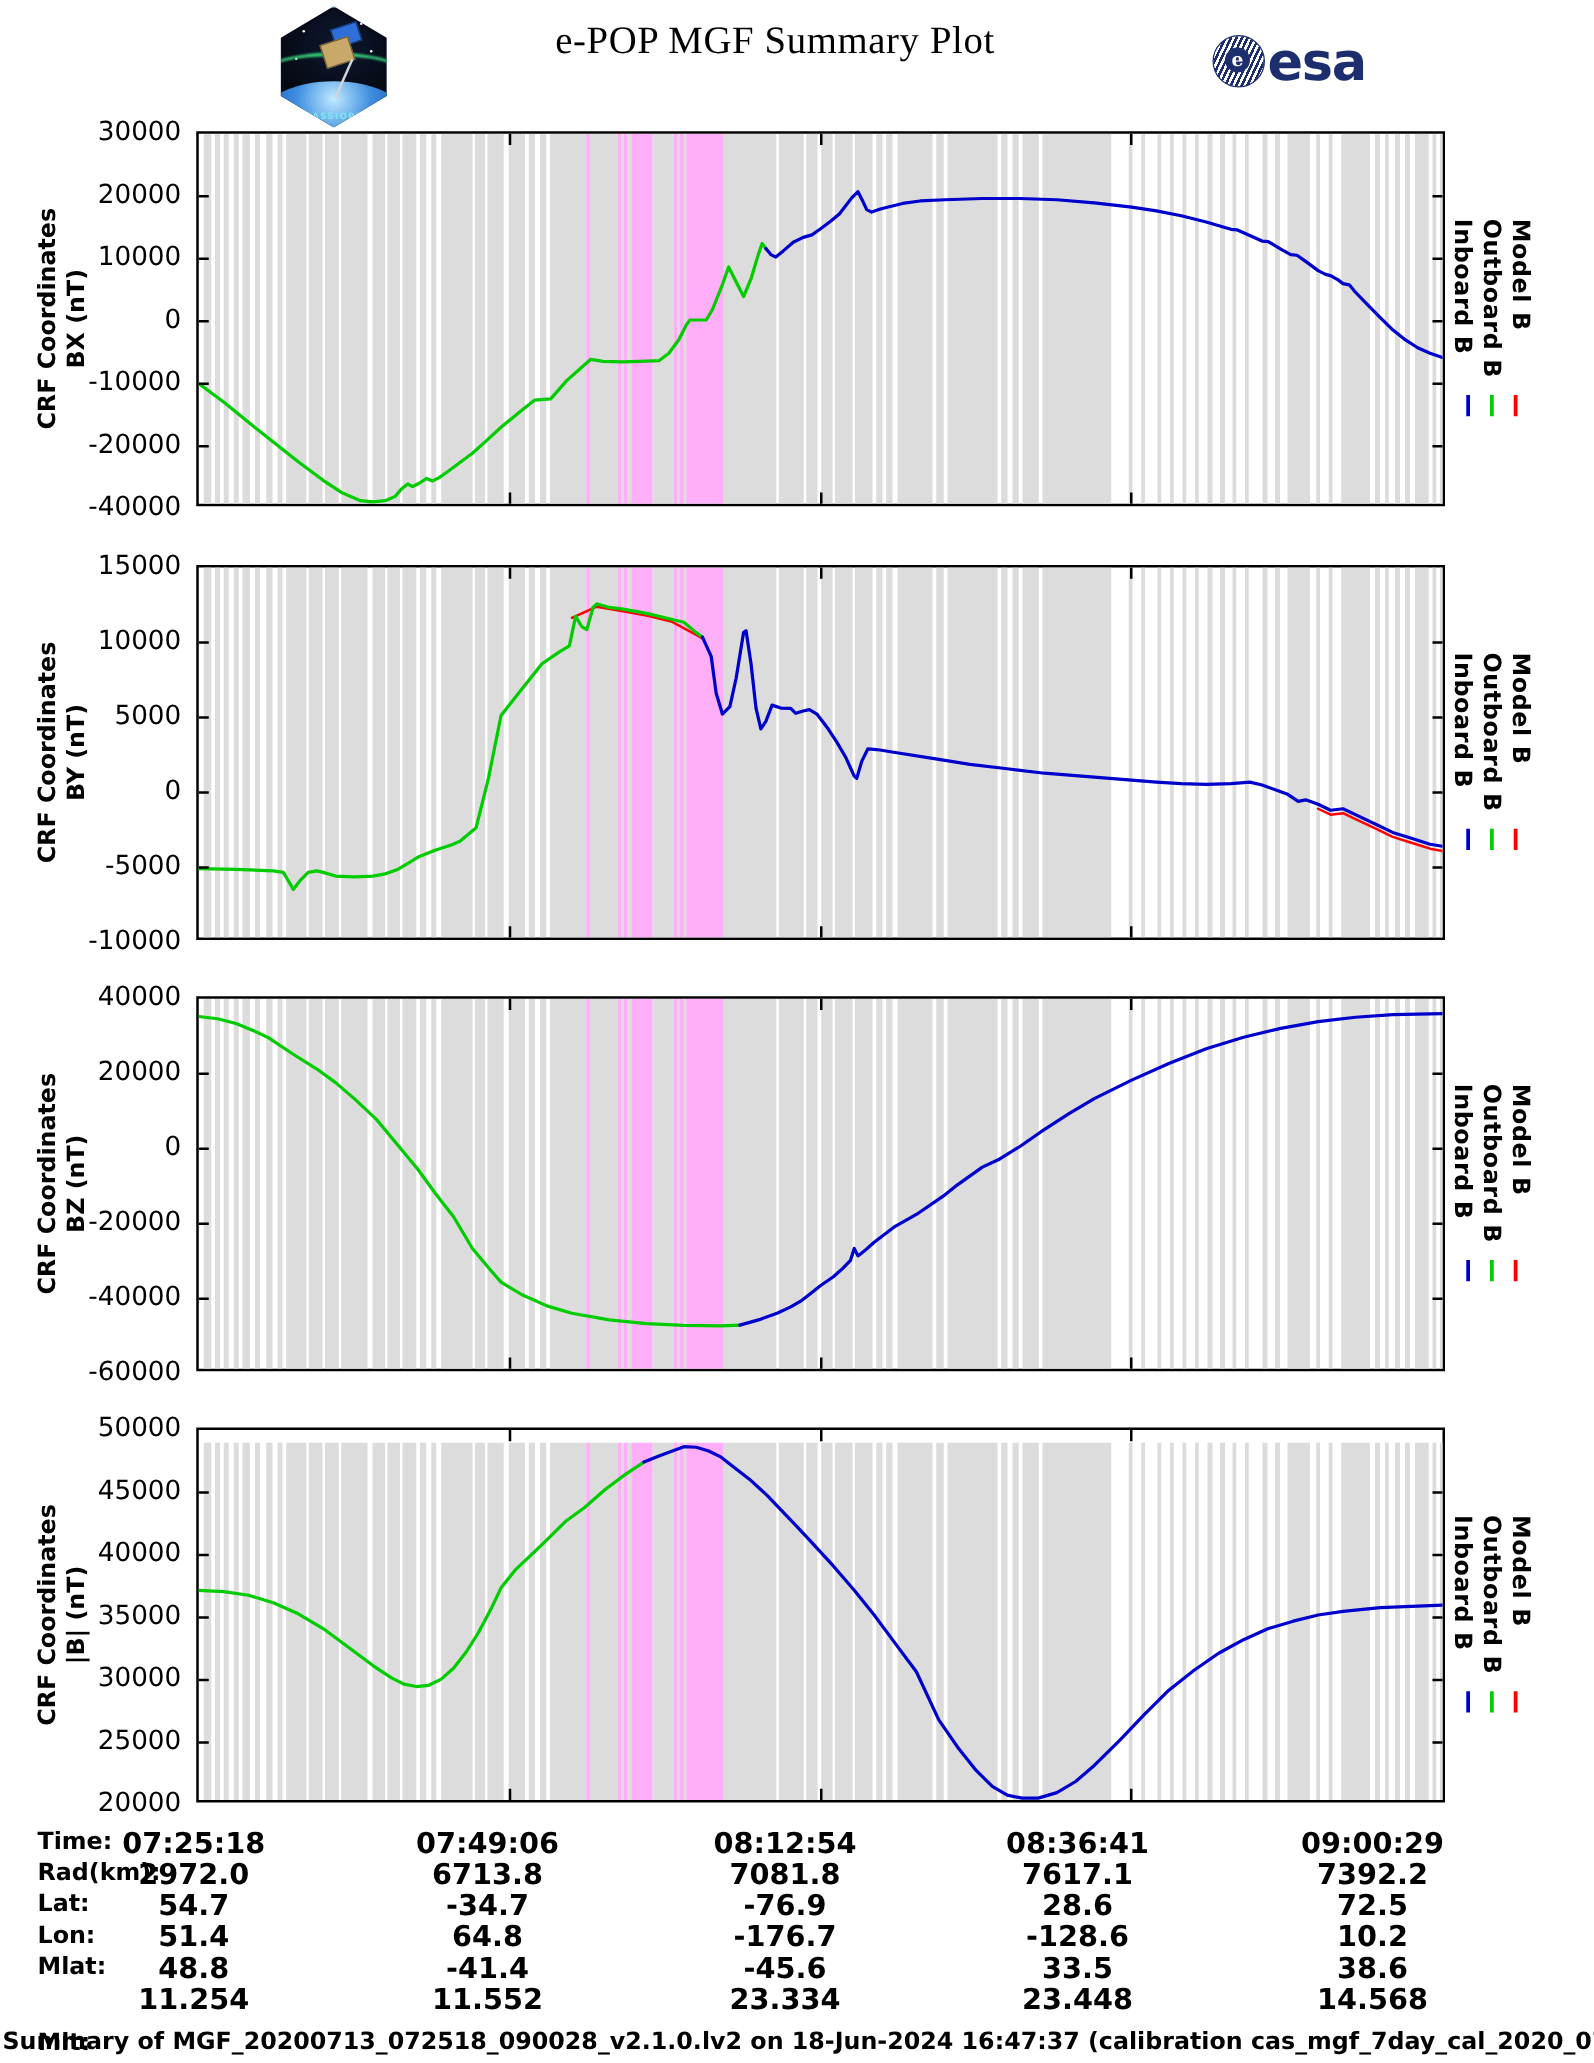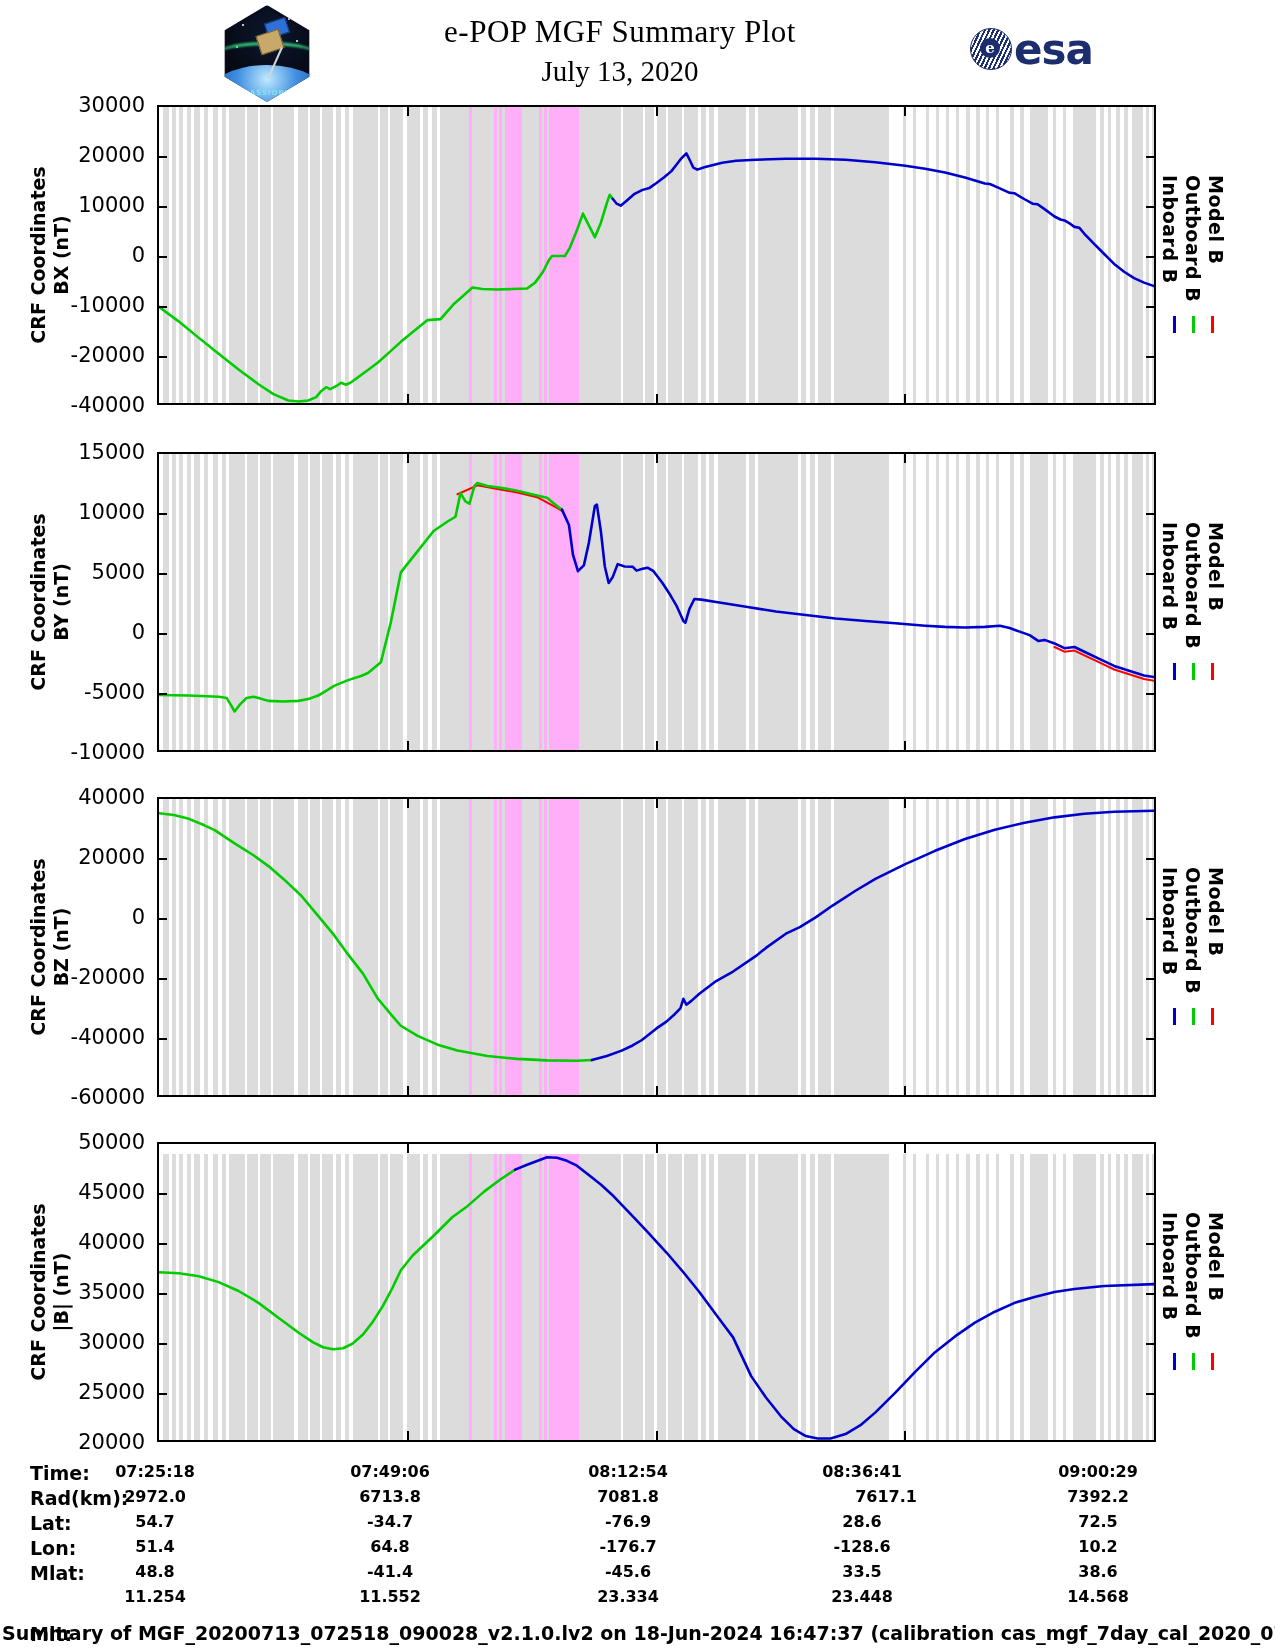--- a/index.html
+++ b/index.html
@@ -48,21 +48,21 @@
   .ylabel{position:absolute;font-size:19px;font-weight:bold;white-space:nowrap;text-align:center;
           line-height:1.2;transform:translate(-50%,-50%) rotate(-90deg);}
   .tickmark{position:absolute;background:#000;}
   .legend{position:absolute;width:62px;}
   .legend-labels{display:flex;flex-direction:row;justify-content:center;gap:1px;}
   .legend-labels span{writing-mode:vertical-rl;font-size:19px;font-weight:bold;letter-spacing:.5px;}
   .legend-keys{display:flex;flex-direction:row;justify-content:center;gap:16px;margin-top:14px;}
   .legend-key{width:3px;height:17px;}
   
   .eph-label{position:absolute;left:30px;font-size:19px;font-weight:bold;}
-  .eph-value{position:absolute;width:140px;text-align:center;font-size:16px;font-weight:bold;}
+  .eph-value{position:absolute;width:140px;text-align:center;font-size:23px;font-weight:bold;}
   .footer{position:absolute;left:2px;font-size:19px;font-weight:bold;white-space:nowrap;}
 </style>
 </head>
 <body>
 
 <div class="page">
 
   <div class="patch">
     <div class="patch-inner"></div>
     <div class="patch-star" style="left:20px;top:18px;"></div>
@@ -72,21 +72,20 @@
     <div class="patch-earth"></div>
     <div class="patch-aurora"></div>
     <div class="patch-sat-panel"></div>
     <div class="patch-sat-body"></div>
     <div class="patch-boom"></div>
     <div class="patch-text">CASSIOPE</div>
   </div>
 
   <div class="title-block">
     <div class="title-line1">e-POP MGF Summary Plot</div>
-    <div class="title-line2">July 13, 2020</div>
   </div>
 
   <div class="esa">
     <div class="esa-globe">
       <div class="esa-globe-core">e</div>
     </div>
     <div class="esa-word">esa</div>
   </div>
 
   <div id="plots">
@@ -579,21 +578,21 @@
       <div class="eph-label" style="top: 1462px;">Time:</div>
       <div class="eph-value" style="top: 1462px; left: 85px;">07:25:18</div>
       <div class="eph-value" style="top: 1462px; left: 320px;">07:49:06</div>
       <div class="eph-value" style="top: 1462px; left: 558px;">08:12:54</div>
       <div class="eph-value" style="top: 1462px; left: 792px;">08:36:41</div>
       <div class="eph-value" style="top: 1462px; left: 1028px;">09:00:29</div>
       <div class="eph-label" style="top: 1487px;">Rad(km):</div>
       <div class="eph-value" style="top: 1487px; left: 85px;">2972.0</div>
       <div class="eph-value" style="top: 1487px; left: 320px;">6713.8</div>
       <div class="eph-value" style="top: 1487px; left: 558px;">7081.8</div>
-      <div class="eph-value" style="top: 1487px; left: 816px;">7617.1</div>
+      <div class="eph-value" style="top: 1487px; left: 792px;">7617.1</div>
       <div class="eph-value" style="top: 1487px; left: 1028px;">7392.2</div>
       <div class="eph-label" style="top: 1512px;">Lat:</div>
       <div class="eph-value" style="top: 1512px; left: 85px;">54.7</div>
       <div class="eph-value" style="top: 1512px; left: 320px;">-34.7</div>
       <div class="eph-value" style="top: 1512px; left: 558px;">-76.9</div>
       <div class="eph-value" style="top: 1512px; left: 792px;">28.6</div>
       <div class="eph-value" style="top: 1512px; left: 1028px;">72.5</div>
       <div class="eph-label" style="top: 1537px;">Lon:</div>
       <div class="eph-value" style="top: 1537px; left: 85px;">51.4</div>
       <div class="eph-value" style="top: 1537px; left: 320px;">64.8</div>

